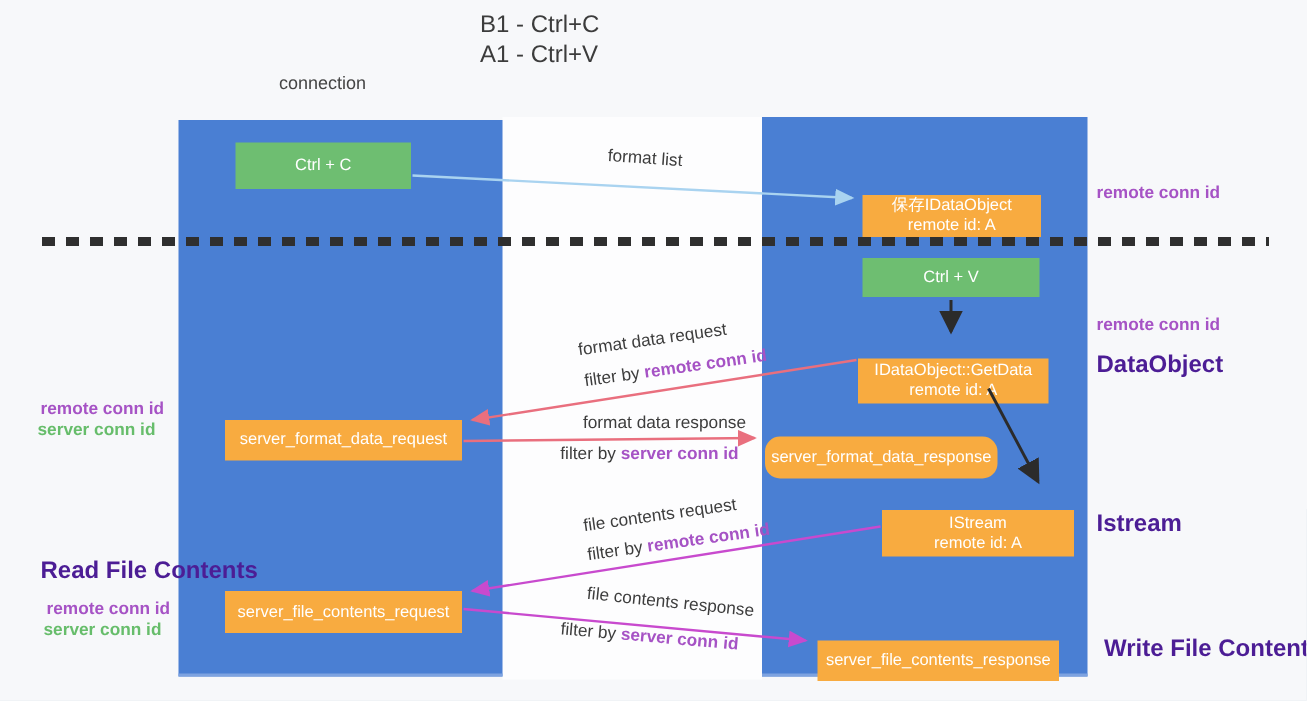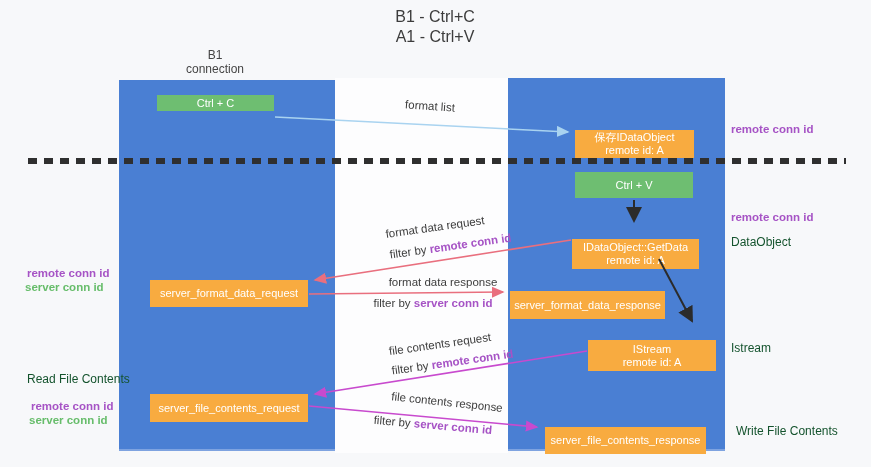--- a/index.html
+++ b/index.html
@@ -4,21 +4,21 @@
 <style>
   * { margin:0; padding:0; box-sizing:border-box; }
   html,body { background:#eceff3; }
   body { font-family:"Liberation Sans", sans-serif; }
   .canvas {
     position:relative; width:871px; height:467px;
     background:#f7f8fa; overflow:hidden;
   }
   .title {
     position:absolute; left:320px; top:7px; width:230px;
-    text-align:center; font-size:16px; line-height:20px; color:#3c3c3c;
+    text-align:left; font-size:16px; line-height:20px; color:#3c3c3c;
   }
   .col-header {
     position:absolute; width:120px; text-align:center;
     font-size:12px; line-height:14px; color:#454545;
   }
   .gap-bg {
     position:absolute; left:335px; top:78px; width:173px; height:375px;
     background:#fdfdfe;
   }
   .lifeline {
@@ -34,46 +34,45 @@
     align-items:center; justify-content:center;
     color:#ffffff; font-size:11px; line-height:13px; text-align:center;
   }
   .node.green  { background:#6ebe71; }
   .node.orange { background:#f8ab40;margin-top:12px; }
   .edges { position:absolute; left:0; top:0; pointer-events:none; }
   .edge-label {
     position:absolute; text-align:center;
     font-size:11.5px; color:#3d3d3d; white-space:nowrap;
   }
-  .side-label { position:absolute; font-size:12px; color:#14532d; white-space:nowrap; }
+  .side-label { position:absolute; font-size:16px; color:#4c1d95; white-space:nowrap;font-weight:bold; }
   .key-purple { color:#a653c5; font-weight:bold; }
   .key-green  { color:#67bd6b; font-weight:bold; }
 </style>
 </head>
 <body>
 
 <div class="canvas">
 
   <div class="title">
     <div>B1 - Ctrl+C</div>
     <div>A1 - Ctrl+V</div>
   </div>
 
   <div class="col-header" style="left:155px; top:48px;">
-    <div>B1</div>
     <div>connection</div>
   </div>
 
   <div class="gap-bg"></div>
   <div class="lifeline" style="left:119px; top:80px; width:216px; height:371px;"></div>
   <div class="lifeline" style="left:508px; top:78px; width:217px; height:373px;"></div>
 
   <div class="dashed-divider"></div>
 
-  <div class="node green" style="left:157px; top:95px; width:117px; height:16px;">
+  <div class="node green" style="left:157px; top:95px; width:117px; height:31px;">
     <div>Ctrl + C</div>
   </div>
 
   <div class="node orange" style="left:575px; top:118px; width:119px; height:28px;">
     <div>保存IDataObject</div>
     <div>remote id: A</div>
   </div>
 
   <div class="node green" style="left:575px; top:172px; width:118px; height:26px;">
     <div>Ctrl + V</div>
@@ -81,21 +80,21 @@
 
   <div class="node orange" style="left:572px; top:227px; width:127px; height:30px;">
     <div>IDataObject::GetData</div>
     <div>remote id: A</div>
   </div>
 
   <div class="node orange" style="left:150px; top:268px; width:158px; height:27px;">
     <div>server_format_data_request</div>
   </div>
 
-  <div class="node orange" style="left:510px; top:279px; width:155px; height:28px;">
+  <div class="node orange" style="left:510px; top:279px; width:155px; height:28px;border-radius:10px;">
     <div>server_format_data_response</div>
   </div>
 
   <div class="node orange" style="left:588px; top:328px; width:128px; height:31px;">
     <div>IStream</div>
     <div>remote id: A</div>
   </div>
 
   <div class="node orange" style="left:150px; top:382px; width:158px; height:28px;justify-content:center;">
     <div>server_file_contents_request</div>

